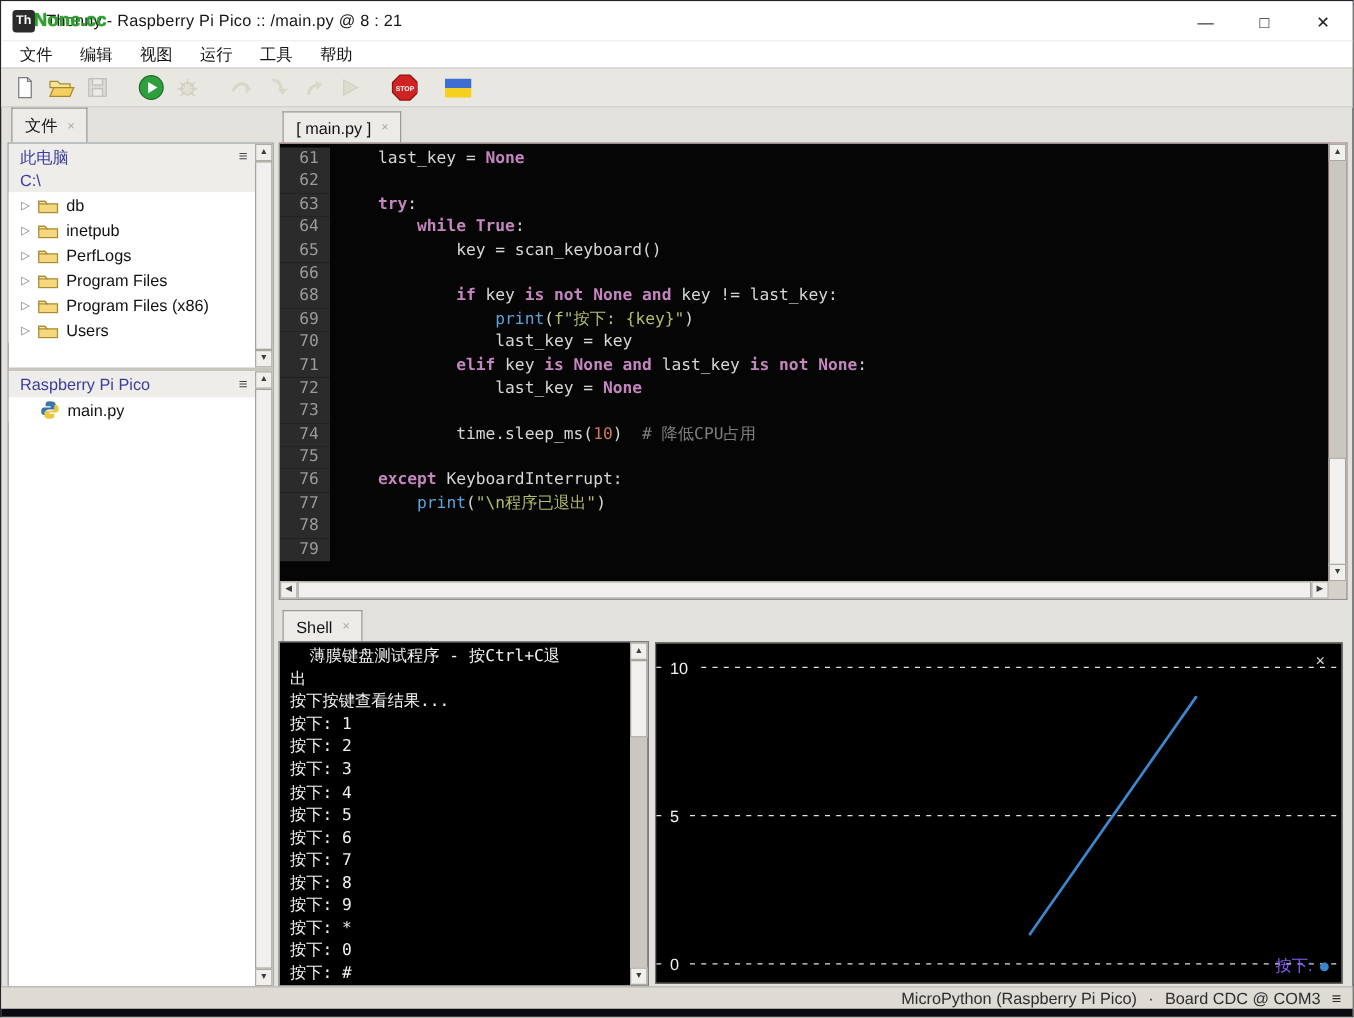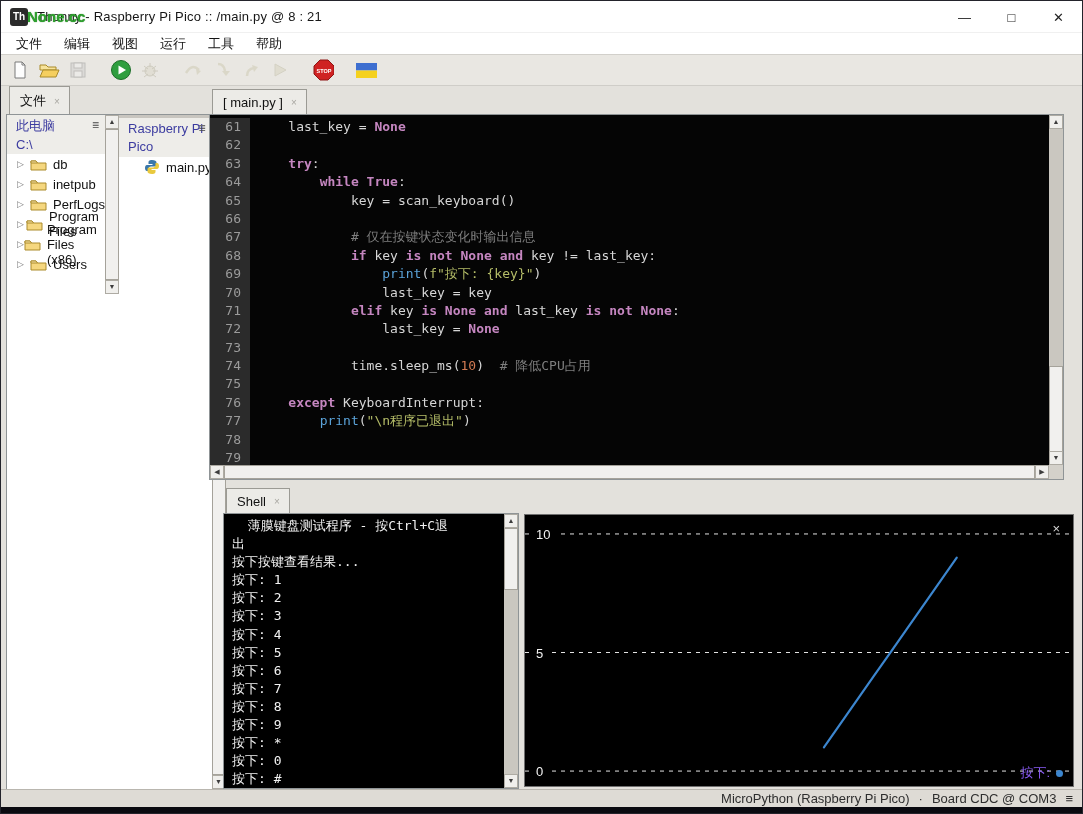--- a/index.html
+++ b/index.html
@@ -32,36 +32,36 @@
   .panel-body { position:absolute; left:0; right:0; top:27px; bottom:0; border:1px solid #8f9496; background:#fff; }
 
   
   .vscroll { position:absolute; top:0; bottom:0; right:0; width:14px; background:#cac7c0; }
   .hscroll { position:absolute; left:0; right:0; bottom:0; height:14px; background:#cac7c0; }
   .sb-btn { position:absolute; width:14px; height:14px; background:#f0efec; border:1px solid #aeaba3; color:#3c3c3c; font-size:7px; line-height:12px; text-align:center; }
   .sb-thumb { position:absolute; background:#f1f0ee; border:1px solid #a5a29a; }
 
   
   .files-panel { position:absolute; left:5px; top:1px; width:213px; height:703px; }
-  .files-body { display:flex; flex-direction:row; }
+  .files-body { display:flex; flex-direction:column; }
   .ftree-sec { position:relative; padding-right:14px; }
   .sec1 { height:179px; }
   .sec2 { flex:1; border-top:3px solid #c8c5bf; }
   .sec-head { background:#eeede9; padding:2px 0 1px 9px; }
   .sec-title { color:#3c3ca0; font-size:13px; line-height:18px; }
   .sec-path { color:#3c3ca0; font-size:13px; line-height:18px; padding-left:9px; background:#eeede9;}
   .sec-menu { position:absolute; right:20px; top:5px; color:#444; font-size:12px; line-height:10px; }
   .tree-rows { background:#fff; }
   .trow { height:20px; display:flex; align-items:center; padding-left:10px; font-size:13px; color:#111; background:#fff; }
   .texp { width:13px; color:#7a7a7a; font-size:9px; }
   .trow .ticon { margin-right:6px; display:flex; }
   .trow-file { padding-left:25px; }
 
   
-  .editor-panel { position:absolute; left:208px; top:1px; width:855px; height:393px;text-decoration:underline; }
+  .editor-panel { position:absolute; left:222px; top:1px; width:855px; height:393px;text-decoration:underline; }
   .editor-body { position:absolute; left:0; right:0; top:27px; bottom:0; border:1px solid #8f9496; background:#fca5a5; }
   .ed-scrollwrap { position:absolute; left:0; top:0; right:14px; bottom:14px; overflow:hidden; display:flex; }
   .codearea { flex:1; background:#050505; padding-top:3px; }
   .codeline { display:flex; height:18.4px; font-family:"DejaVu Sans Mono", monospace; font-size:13px; line-height:18.4px; }
   .lnum { width:40px; flex:none; text-align:right; padding-right:9px; color:#9b9b9b; background:#2b2b2b; }
   .codetext { white-space:pre; padding-left:7px; }
   .tk-p { color:#d6d6d6; } .tk-k { color:#c586c0; font-weight:bold; }
   .tk-s { color:#b5bd68; } .tk-n { color:#d27b53; }
   .tk-c { color:#7f7f7f; } .tk-f { color:#5ba3d9; }
   .ed-vscroll { top:0; bottom:14px; }
@@ -316,24 +316,20 @@
                 <span class="lnum">64</span>
                 <span class="codetext"><span class="tk-p">        </span><span class="tk-k">while</span><span class="tk-p"> </span><span class="tk-k">True</span><span class="tk-p">:</span></span>
               </div>
               <div class="codeline">
                 <span class="lnum">65</span>
                 <span class="codetext"><span class="tk-p">            key = scan_keyboard()</span></span>
               </div>
               <div class="codeline">
                 <span class="lnum">66</span>
                 <span class="codetext"></span>
-              </div>
-              <div class="codeline">
-                <span class="lnum">67</span>
-                <span class="codetext"><span class="tk-p">            </span><span class="tk-c"># 仅在按键状态变化时输出信息</span></span>
               </div>
               <div class="codeline">
                 <span class="lnum">68</span>
                 <span class="codetext"><span class="tk-p">            </span><span class="tk-k">if</span><span class="tk-p"> key </span><span class="tk-k">is</span><span class="tk-p"> </span><span class="tk-k">not</span><span class="tk-p"> </span><span class="tk-k">None</span><span class="tk-p"> </span><span class="tk-k">and</span><span class="tk-p"> key != last_key:</span></span>
               </div>
               <div class="codeline">
                 <span class="lnum">69</span>
                 <span class="codetext"><span class="tk-p">                </span><span class="tk-f">print</span><span class="tk-p">(</span><span class="tk-s">f"按下: {key}"</span><span class="tk-p">)</span></span>
               </div>
               <div class="codeline">

